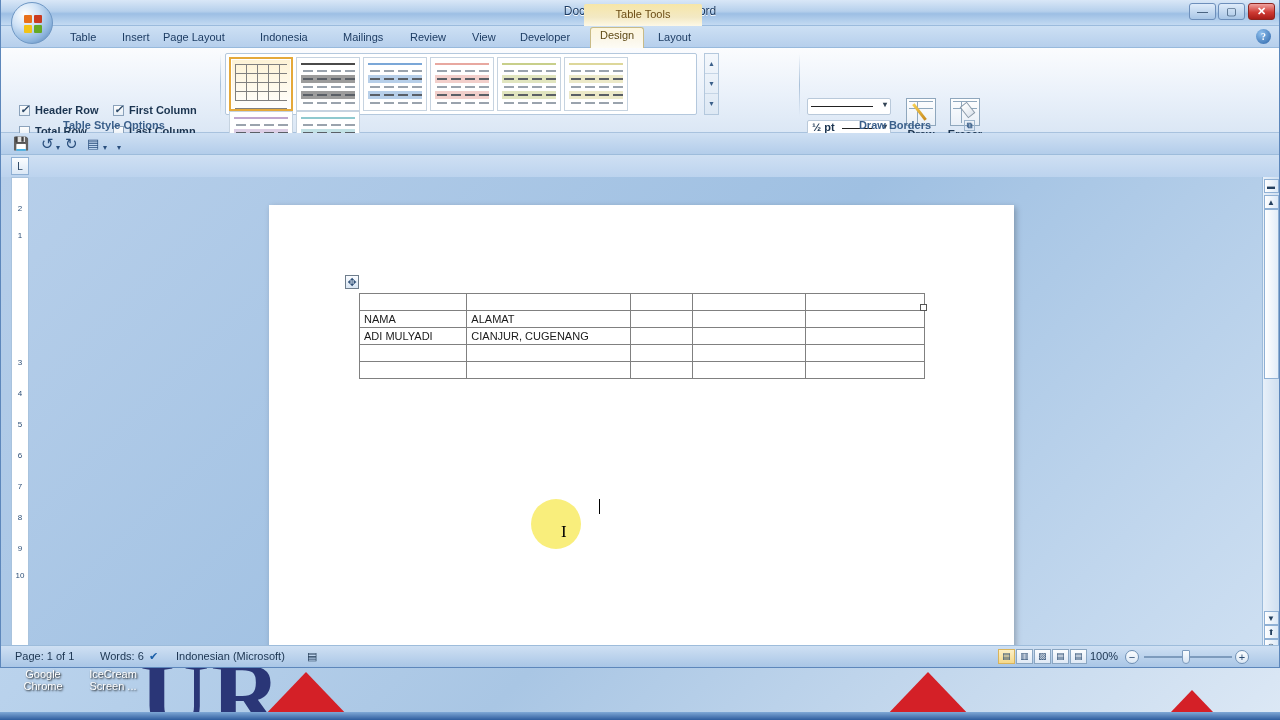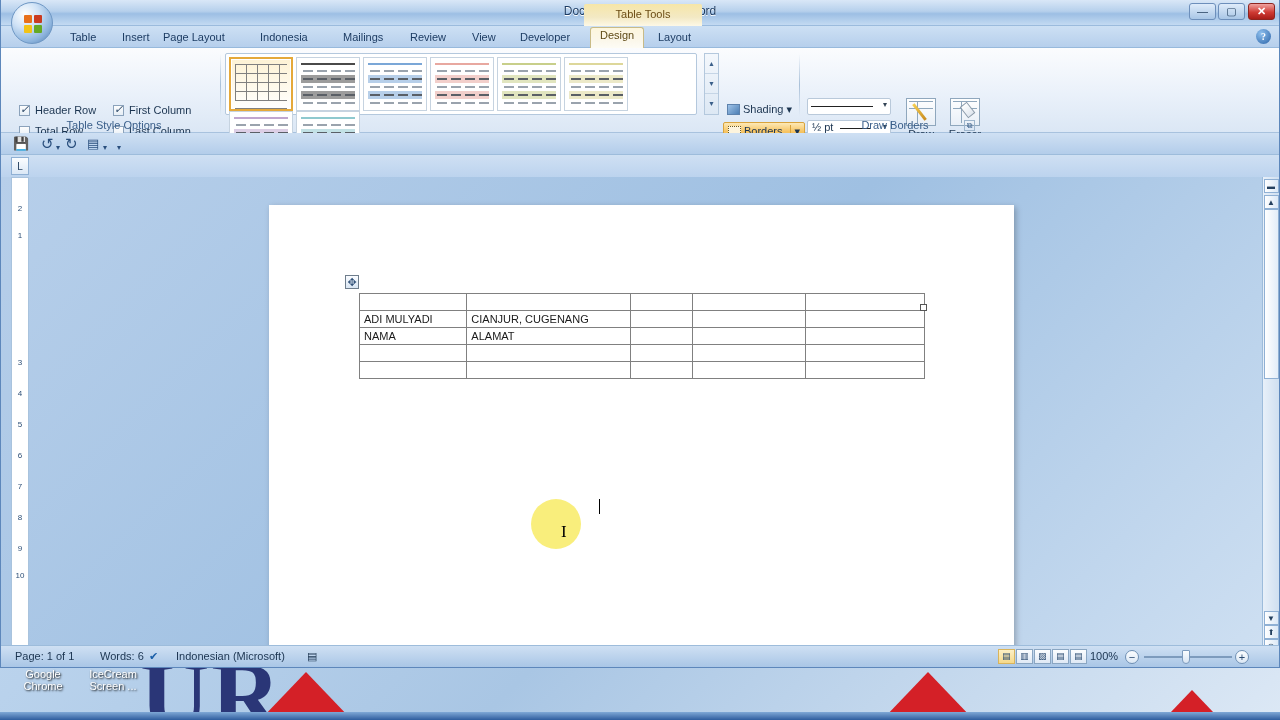--- a/index.html
+++ b/index.html
@@ -118,21 +118,21 @@
     color: #fff; font-size: 10px; text-align: center; line-height: 15px;
     font-weight: bold; font-family: "Liberation Serif", serif;
   }
 
   
   #ribbon {
     position: relative; height: 85px;
     background: linear-gradient(180deg,#fbfcfe 0%,#eaf1fa 55%,#dbe7f5 100%);
     border-bottom: 1px solid #a8c2de;
   }
-  .grp { position: absolute; top: 0; height: 85px; }
+  .grp { position: absolute; top: 0; height: 85px; font-weight: bold; }
   .grp-title {
     position: absolute; bottom: 1px; left: 8px; right: 0; text-align: center;
     font-size: 11px; color: #3a5f8a;
   }
   .grp-sep {
     position: absolute; top: 6px; width: 1px; height: 62px;
     background: linear-gradient(180deg,rgba(160,185,212,0),#a9c0d8,rgba(160,185,212,0));
   }
 
   
@@ -406,30 +406,20 @@
       <div id="gallery" style="width:472px">
         
       <div class="thumb sel"><div class="trow" style="top:5px;border-top:1px solid #808080"></div><div class="trow" style="top:14px;border-top:1px solid #808080"></div><div class="trow" style="top:23px;border-top:1px solid #808080"></div><div class="trow" style="top:32px;border-top:1px solid #808080"></div><div class="trow" style="top:41px;border-top:1px solid #808080"></div><div style="position:absolute;top:5px;bottom:8px;left:4px;width:1px;background:#808080"></div><div style="position:absolute;top:5px;bottom:8px;left:15px;width:1px;background:#808080"></div><div style="position:absolute;top:5px;bottom:8px;left:26px;width:1px;background:#808080"></div><div style="position:absolute;top:5px;bottom:8px;left:37px;width:1px;background:#808080"></div><div style="position:absolute;top:5px;bottom:8px;left:48px;width:1px;background:#808080"></div><div style="position:absolute;left:4px;right:4px;top:49px;border-top:1px solid #808080"></div></div><div class="thumb"><div style="position:absolute;left:4px;right:4px;top:5px;border-top:2px solid #4a4a4a"></div><div class="tdash" style="left:6px;top:12px;width:10px;background:#9aa3ad"></div><div class="tdash" style="left:20px;top:12px;width:10px;background:#9aa3ad"></div><div class="tdash" style="left:34px;top:12px;width:10px;background:#9aa3ad"></div><div class="tdash" style="left:48px;top:12px;width:10px;background:#9aa3ad"></div><div style="position:absolute;left:4px;right:4px;top:17px;height:8px;background:#4a4a4a;opacity:.55"></div><div class="tdash" style="left:6px;top:20px;width:10px;background:#5a5f66"></div><div class="tdash" style="left:20px;top:20px;width:10px;background:#5a5f66"></div><div class="tdash" style="left:34px;top:20px;width:10px;background:#5a5f66"></div><div class="tdash" style="left:48px;top:20px;width:10px;background:#5a5f66"></div><div class="tdash" style="left:6px;top:28px;width:10px;background:#9aa3ad"></div><div class="tdash" style="left:20px;top:28px;width:10px;background:#9aa3ad"></div><div class="tdash" style="left:34px;top:28px;width:10px;background:#9aa3ad"></div><div class="tdash" style="left:48px;top:28px;width:10px;background:#9aa3ad"></div><div style="position:absolute;left:4px;right:4px;top:33px;height:8px;background:#4a4a4a;opacity:.55"></div><div class="tdash" style="left:6px;top:36px;width:10px;background:#5a5f66"></div><div class="tdash" style="left:20px;top:36px;width:10px;background:#5a5f66"></div><div class="tdash" style="left:34px;top:36px;width:10px;background:#5a5f66"></div><div class="tdash" style="left:48px;top:36px;width:10px;background:#5a5f66"></div><div class="tdash" style="left:6px;top:44px;width:10px;background:#9aa3ad"></div><div class="tdash" style="left:20px;top:44px;width:10px;background:#9aa3ad"></div><div class="tdash" style="left:34px;top:44px;width:10px;background:#9aa3ad"></div><div class="tdash" style="left:48px;top:44px;width:10px;background:#9aa3ad"></div></div><div class="thumb"><div style="position:absolute;left:4px;right:4px;top:5px;border-top:2px solid #7ba7d7"></div><div class="tdash" style="left:6px;top:12px;width:10px;background:#9aa3ad"></div><div class="tdash" style="left:20px;top:12px;width:10px;background:#9aa3ad"></div><div class="tdash" style="left:34px;top:12px;width:10px;background:#9aa3ad"></div><div class="tdash" style="left:48px;top:12px;width:10px;background:#9aa3ad"></div><div style="position:absolute;left:4px;right:4px;top:17px;height:8px;background:#7ba7d7;opacity:.55"></div><div class="tdash" style="left:6px;top:20px;width:10px;background:#5a5f66"></div><div class="tdash" style="left:20px;top:20px;width:10px;background:#5a5f66"></div><div class="tdash" style="left:34px;top:20px;width:10px;background:#5a5f66"></div><div class="tdash" style="left:48px;top:20px;width:10px;background:#5a5f66"></div><div class="tdash" style="left:6px;top:28px;width:10px;background:#9aa3ad"></div><div class="tdash" style="left:20px;top:28px;width:10px;background:#9aa3ad"></div><div class="tdash" style="left:34px;top:28px;width:10px;background:#9aa3ad"></div><div class="tdash" style="left:48px;top:28px;width:10px;background:#9aa3ad"></div><div style="position:absolute;left:4px;right:4px;top:33px;height:8px;background:#7ba7d7;opacity:.55"></div><div class="tdash" style="left:6px;top:36px;width:10px;background:#5a5f66"></div><div class="tdash" style="left:20px;top:36px;width:10px;background:#5a5f66"></div><div class="tdash" style="left:34px;top:36px;width:10px;background:#5a5f66"></div><div class="tdash" style="left:48px;top:36px;width:10px;background:#5a5f66"></div><div class="tdash" style="left:6px;top:44px;width:10px;background:#9aa3ad"></div><div class="tdash" style="left:20px;top:44px;width:10px;background:#9aa3ad"></div><div class="tdash" style="left:34px;top:44px;width:10px;background:#9aa3ad"></div><div class="tdash" style="left:48px;top:44px;width:10px;background:#9aa3ad"></div></div><div class="thumb"><div style="position:absolute;left:4px;right:4px;top:5px;border-top:2px solid #e8a8a0"></div><div class="tdash" style="left:6px;top:12px;width:10px;background:#9aa3ad"></div><div class="tdash" style="left:20px;top:12px;width:10px;background:#9aa3ad"></div><div class="tdash" style="left:34px;top:12px;width:10px;background:#9aa3ad"></div><div class="tdash" style="left:48px;top:12px;width:10px;background:#9aa3ad"></div><div style="position:absolute;left:4px;right:4px;top:17px;height:8px;background:#e8a8a0;opacity:.55"></div><div class="tdash" style="left:6px;top:20px;width:10px;background:#5a5f66"></div><div class="tdash" style="left:20px;top:20px;width:10px;background:#5a5f66"></div><div class="tdash" style="left:34px;top:20px;width:10px;background:#5a5f66"></div><div class="tdash" style="left:48px;top:20px;width:10px;background:#5a5f66"></div><div class="tdash" style="left:6px;top:28px;width:10px;background:#9aa3ad"></div><div class="tdash" style="left:20px;top:28px;width:10px;background:#9aa3ad"></div><div class="tdash" style="left:34px;top:28px;width:10px;background:#9aa3ad"></div><div class="tdash" style="left:48px;top:28px;width:10px;background:#9aa3ad"></div><div style="position:absolute;left:4px;right:4px;top:33px;height:8px;background:#e8a8a0;opacity:.55"></div><div class="tdash" style="left:6px;top:36px;width:10px;background:#5a5f66"></div><div class="tdash" style="left:20px;top:36px;width:10px;background:#5a5f66"></div><div class="tdash" style="left:34px;top:36px;width:10px;background:#5a5f66"></div><div class="tdash" style="left:48px;top:36px;width:10px;background:#5a5f66"></div><div class="tdash" style="left:6px;top:44px;width:10px;background:#9aa3ad"></div><div class="tdash" style="left:20px;top:44px;width:10px;background:#9aa3ad"></div><div class="tdash" style="left:34px;top:44px;width:10px;background:#9aa3ad"></div><div class="tdash" style="left:48px;top:44px;width:10px;background:#9aa3ad"></div></div><div class="thumb"><div style="position:absolute;left:4px;right:4px;top:5px;border-top:2px solid #c8cf8a"></div><div class="tdash" style="left:6px;top:12px;width:10px;background:#9aa3ad"></div><div class="tdash" style="left:20px;top:12px;width:10px;background:#9aa3ad"></div><div class="tdash" style="left:34px;top:12px;width:10px;background:#9aa3ad"></div><div class="tdash" style="left:48px;top:12px;width:10px;background:#9aa3ad"></div><div style="position:absolute;left:4px;right:4px;top:17px;height:8px;background:#c8cf8a;opacity:.55"></div><div class="tdash" style="left:6px;top:20px;width:10px;background:#5a5f66"></div><div class="tdash" style="left:20px;top:20px;width:10px;background:#5a5f66"></div><div class="tdash" style="left:34px;top:20px;width:10px;background:#5a5f66"></div><div class="tdash" style="left:48px;top:20px;width:10px;background:#5a5f66"></div><div class="tdash" style="left:6px;top:28px;width:10px;background:#9aa3ad"></div><div class="tdash" style="left:20px;top:28px;width:10px;background:#9aa3ad"></div><div class="tdash" style="left:34px;top:28px;width:10px;background:#9aa3ad"></div><div class="tdash" style="left:48px;top:28px;width:10px;background:#9aa3ad"></div><div style="position:absolute;left:4px;right:4px;top:33px;height:8px;background:#c8cf8a;opacity:.55"></div><div class="tdash" style="left:6px;top:36px;width:10px;background:#5a5f66"></div><div class="tdash" style="left:20px;top:36px;width:10px;background:#5a5f66"></div><div class="tdash" style="left:34px;top:36px;width:10px;background:#5a5f66"></div><div class="tdash" style="left:48px;top:36px;width:10px;background:#5a5f66"></div><div class="tdash" style="left:6px;top:44px;width:10px;background:#9aa3ad"></div><div class="tdash" style="left:20px;top:44px;width:10px;background:#9aa3ad"></div><div class="tdash" style="left:34px;top:44px;width:10px;background:#9aa3ad"></div><div class="tdash" style="left:48px;top:44px;width:10px;background:#9aa3ad"></div></div><div class="thumb"><div style="position:absolute;left:4px;right:4px;top:5px;border-top:2px solid #ddd79a"></div><div class="tdash" style="left:6px;top:12px;width:10px;background:#9aa3ad"></div><div class="tdash" style="left:20px;top:12px;width:10px;background:#9aa3ad"></div><div class="tdash" style="left:34px;top:12px;width:10px;background:#9aa3ad"></div><div class="tdash" style="left:48px;top:12px;width:10px;background:#9aa3ad"></div><div style="position:absolute;left:4px;right:4px;top:17px;height:8px;background:#ddd79a;opacity:.55"></div><div class="tdash" style="left:6px;top:20px;width:10px;background:#5a5f66"></div><div class="tdash" style="left:20px;top:20px;width:10px;background:#5a5f66"></div><div class="tdash" style="left:34px;top:20px;width:10px;background:#5a5f66"></div><div class="tdash" style="left:48px;top:20px;width:10px;background:#5a5f66"></div><div class="tdash" style="left:6px;top:28px;width:10px;background:#9aa3ad"></div><div class="tdash" style="left:20px;top:28px;width:10px;background:#9aa3ad"></div><div class="tdash" style="left:34px;top:28px;width:10px;background:#9aa3ad"></div><div class="tdash" style="left:48px;top:28px;width:10px;background:#9aa3ad"></div><div style="position:absolute;left:4px;right:4px;top:33px;height:8px;background:#ddd79a;opacity:.55"></div><div class="tdash" style="left:6px;top:36px;width:10px;background:#5a5f66"></div><div class="tdash" style="left:20px;top:36px;width:10px;background:#5a5f66"></div><div class="tdash" style="left:34px;top:36px;width:10px;background:#5a5f66"></div><div class="tdash" style="left:48px;top:36px;width:10px;background:#5a5f66"></div><div class="tdash" style="left:6px;top:44px;width:10px;background:#9aa3ad"></div><div class="tdash" style="left:20px;top:44px;width:10px;background:#9aa3ad"></div><div class="tdash" style="left:34px;top:44px;width:10px;background:#9aa3ad"></div><div class="tdash" style="left:48px;top:44px;width:10px;background:#9aa3ad"></div></div><div class="thumb"><div style="position:absolute;left:4px;right:4px;top:5px;border-top:2px solid #c0a6cf"></div><div class="tdash" style="left:6px;top:12px;width:10px;background:#9aa3ad"></div><div class="tdash" style="left:20px;top:12px;width:10px;background:#9aa3ad"></div><div class="tdash" style="left:34px;top:12px;width:10px;background:#9aa3ad"></div><div class="tdash" style="left:48px;top:12px;width:10px;background:#9aa3ad"></div><div style="position:absolute;left:4px;right:4px;top:17px;height:8px;background:#c0a6cf;opacity:.55"></div><div class="tdash" style="left:6px;top:20px;width:10px;background:#5a5f66"></div><div class="tdash" style="left:20px;top:20px;width:10px;background:#5a5f66"></div><div class="tdash" style="left:34px;top:20px;width:10px;background:#5a5f66"></div><div class="tdash" style="left:48px;top:20px;width:10px;background:#5a5f66"></div><div class="tdash" style="left:6px;top:28px;width:10px;background:#9aa3ad"></div><div class="tdash" style="left:20px;top:28px;width:10px;background:#9aa3ad"></div><div class="tdash" style="left:34px;top:28px;width:10px;background:#9aa3ad"></div><div class="tdash" style="left:48px;top:28px;width:10px;background:#9aa3ad"></div><div style="position:absolute;left:4px;right:4px;top:33px;height:8px;background:#c0a6cf;opacity:.55"></div><div class="tdash" style="left:6px;top:36px;width:10px;background:#5a5f66"></div><div class="tdash" style="left:20px;top:36px;width:10px;background:#5a5f66"></div><div class="tdash" style="left:34px;top:36px;width:10px;background:#5a5f66"></div><div class="tdash" style="left:48px;top:36px;width:10px;background:#5a5f66"></div><div class="tdash" style="left:6px;top:44px;width:10px;background:#9aa3ad"></div><div class="tdash" style="left:20px;top:44px;width:10px;background:#9aa3ad"></div><div class="tdash" style="left:34px;top:44px;width:10px;background:#9aa3ad"></div><div class="tdash" style="left:48px;top:44px;width:10px;background:#9aa3ad"></div></div><div class="thumb"><div style="position:absolute;left:4px;right:4px;top:5px;border-top:2px solid #8fc9cf"></div><div class="tdash" style="left:6px;top:12px;width:10px;background:#9aa3ad"></div><div class="tdash" style="left:20px;top:12px;width:10px;background:#9aa3ad"></div><div class="tdash" style="left:34px;top:12px;width:10px;background:#9aa3ad"></div><div class="tdash" style="left:48px;top:12px;width:10px;background:#9aa3ad"></div><div style="position:absolute;left:4px;right:4px;top:17px;height:8px;background:#8fc9cf;opacity:.55"></div><div class="tdash" style="left:6px;top:20px;width:10px;background:#5a5f66"></div><div class="tdash" style="left:20px;top:20px;width:10px;background:#5a5f66"></div><div class="tdash" style="left:34px;top:20px;width:10px;background:#5a5f66"></div><div class="tdash" style="left:48px;top:20px;width:10px;background:#5a5f66"></div><div class="tdash" style="left:6px;top:28px;width:10px;background:#9aa3ad"></div><div class="tdash" style="left:20px;top:28px;width:10px;background:#9aa3ad"></div><div class="tdash" style="left:34px;top:28px;width:10px;background:#9aa3ad"></div><div class="tdash" style="left:48px;top:28px;width:10px;background:#9aa3ad"></div><div style="position:absolute;left:4px;right:4px;top:33px;height:8px;background:#8fc9cf;opacity:.55"></div><div class="tdash" style="left:6px;top:36px;width:10px;background:#5a5f66"></div><div class="tdash" style="left:20px;top:36px;width:10px;background:#5a5f66"></div><div class="tdash" style="left:34px;top:36px;width:10px;background:#5a5f66"></div><div class="tdash" style="left:48px;top:36px;width:10px;background:#5a5f66"></div><div class="tdash" style="left:6px;top:44px;width:10px;background:#9aa3ad"></div><div class="tdash" style="left:20px;top:44px;width:10px;background:#9aa3ad"></div><div class="tdash" style="left:34px;top:44px;width:10px;background:#9aa3ad"></div><div class="tdash" style="left:48px;top:44px;width:10px;background:#9aa3ad"></div></div></div>
       <div class="gal-scroll">
         <div>▲</div>
         <div>▼</div>
         <div style="border-bottom:none">▼</div>
       </div>
     </div>
 
-    <div class="grp" style="left:722px; width:74px">
-      <div class="rbtn" style="left:0px; top:53px">
-        <span style="display:inline-block;width:13px;height:11px;vertical-align:-2px;background:linear-gradient(135deg,#9fc3e8,#4d7fb5);border:1px solid #5d82ad;margin-right:3px;"></span><span>Shading</span>
-        <span>▾</span>
-      </div>
-      <div class="rbtn" id="borders-btn" style="left:0px; top:74px">
-        <span style="display:inline-block;width:13px;height:11px;vertical-align:-2px;border:1px dotted #6b5a20;border-bottom:2px solid #3a3a3a;background:#fdf4dd;margin-right:3px;"></span><span>Borders</span>
-        <span id="borders-split" style="position:relative;margin-left:4px;">▾</span>
-      </div>
-    </div>
     <div class="grp-sep" style="left:798px"></div>
 
     <div class="grp" style="left:802px; width:176px">
       <div class="pen-line" style="left:4px; top:50px; width:84px">
         <span style="display:inline-block;width:62px;border-top:1px solid #222;margin:7px 0 0 3px;vertical-align:top"></span>
         <span style="position:absolute;right:3px;top:1px;font-size:8px;color:#345">▾</span>
       </div>
       <div class="pen-line" style="left:4px; top:72px; width:84px">
         <span style="margin-left:4px;font-size:11px;color:#1b3450">½ pt</span>
         <span style="display:inline-block;width:30px;border-top:1px solid #222;margin:7px 0 0 4px;vertical-align:top"></span>
@@ -497,29 +487,29 @@
       <table id="wtable">
           <tbody id="wtable-body">
             <tr>
               <td style="width: 19%;"></td>
               <td style="width: 29%;"></td>
               <td style="width: 11%;"></td>
               <td style="width: 20%;"></td>
               <td style="width: 21%;"></td>
             </tr>
             <tr>
-              <td style="width: 19%;">ADI MULYADI</td>
-              <td style="width: 29%;">CIANJUR, CUGENANG</td>
+              <td style="width: 19%;">NAMA</td>
+              <td style="width: 29%;">ALAMAT</td>
               <td style="width: 11%;"></td>
               <td style="width: 20%;"></td>
               <td style="width: 21%;"></td>
             </tr>
             <tr>
-              <td style="width: 19%;">NAMA</td>
-              <td style="width: 29%;">ALAMAT</td>
+              <td style="width: 19%;">ADI MULYADI</td>
+              <td style="width: 29%;">CIANJUR, CUGENANG</td>
               <td style="width: 11%;"></td>
               <td style="width: 20%;"></td>
               <td style="width: 21%;"></td>
             </tr>
             <tr>
               <td style="width: 19%;"></td>
               <td style="width: 29%;"></td>
               <td style="width: 11%;"></td>
               <td style="width: 20%;"></td>
               <td style="width: 21%;"></td>

